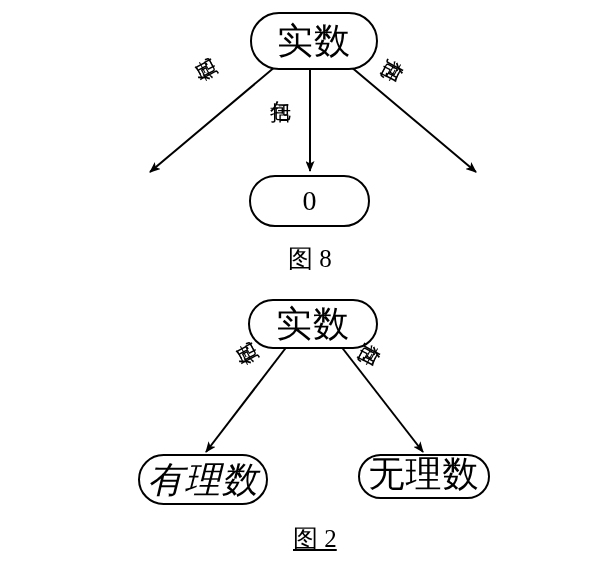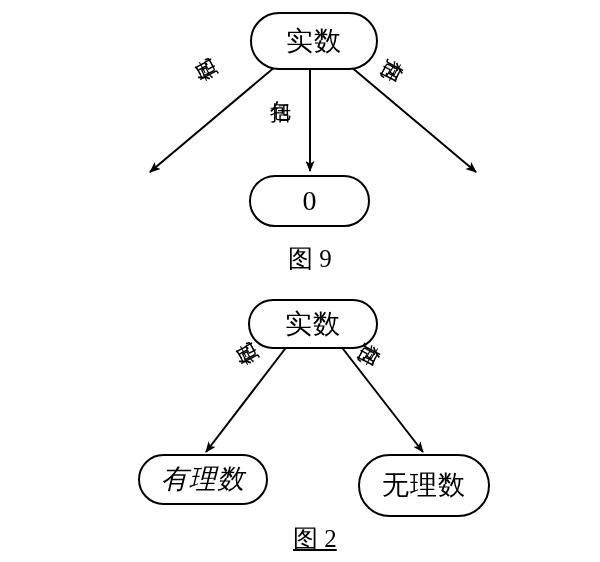--- a/index.html
+++ b/index.html
@@ -28,21 +28,21 @@
   .node {
     position: absolute;
     box-sizing: border-box;
     border: 2px solid #000000;
     background: #ffffff;
     border-radius: 999px;
     display: flex;
     align-items: center;
     justify-content: center;
     font-family: "Liberation Serif", "DejaVu Serif", serif;
-    font-size: 27px;
+    font-size: 36px;
     line-height: 1;
     letter-spacing: 1px;
     color: #000000;
     z-index: 3;
   }
   .node.numeral {
     font-size: 28px;
     letter-spacing: 0;
   }
   .edge-label {
@@ -112,31 +112,31 @@
     <span>0</span>
   </div>
 
 
   <div class="edge-label rot-left" style="left:172px; top:82px;">包括</div>
 
   <div class="edge-label vertical" style="left:269px; top:84px;">包括</div>
 
   <div class="edge-label rot-right" style="left:405px; top:82px;">包括</div>
 
-  <div class="caption" style="left:288px; top:246px;">图 9</div>
+  <div class="caption" style="left:288px; top:246px;">图 8</div>
 
   <div class="node" style="left:248px; top:299px; width:130px; height:50px;">
     <span>实数</span>
   </div>
 
   <div class="node" style="left:138px; top:454px; width:130px; height:51px;font-style:italic;">
     <span>有理数</span>
   </div>
 
-  <div class="node" style="left:358px; top:454px; width:132px; height:63px;">
+  <div class="node" style="left:358px; top:454px; width:132px; height:45px;font-family:Liberation Mono, monospace;">
     <span>无理数</span>
   </div>
 
   <div class="edge-label rot-left" style="left:213px; top:366px;">包括</div>
 
   <div class="edge-label rot-right" style="left:382px; top:366px;">包括</div>
 
   <div class="caption" style="left:293px; top:526px;text-decoration:underline;">图 2</div>
 
 </div>

